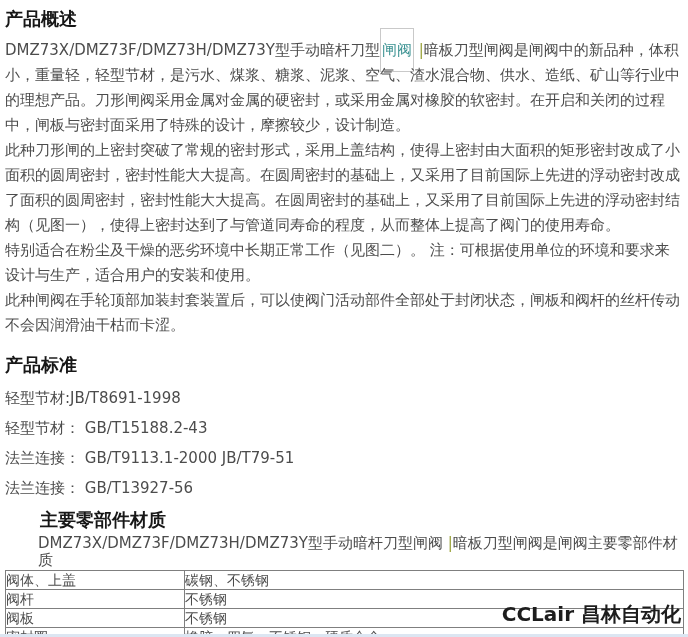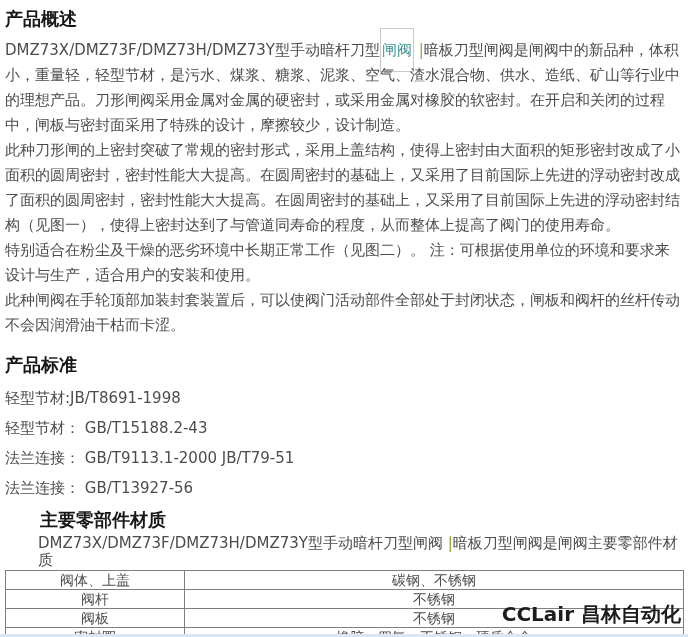--- a/index.html
+++ b/index.html
@@ -60,21 +60,21 @@
   table.materials-table {
     width: 679px;
     border-collapse: collapse;
     table-layout: fixed;
     margin-top: 1px;
   }
   table.materials-table td {
     border: 1px solid #7f7f7f;
     height: 18px;
     line-height: 18px;
-    text-align: center;
+    text-align: left;
     vertical-align: middle;
     font-size: 14px;
     color: #4c4c4c;
     padding: 0;
     overflow: hidden;
   }
   td.col-part { width: 178px; }
   .watermark {
     position: absolute;
     top: 602px;

